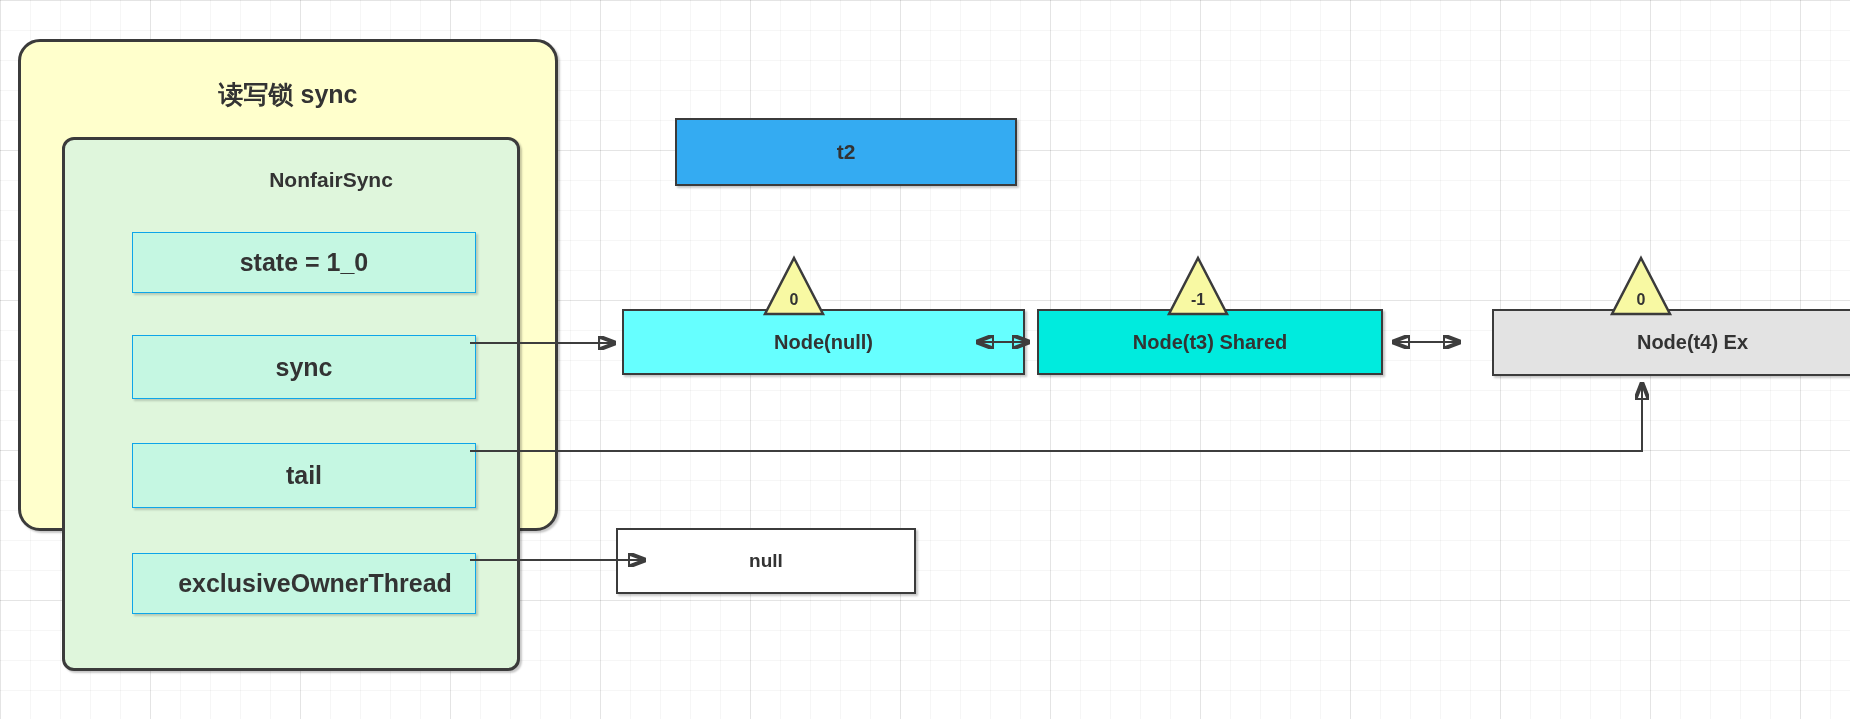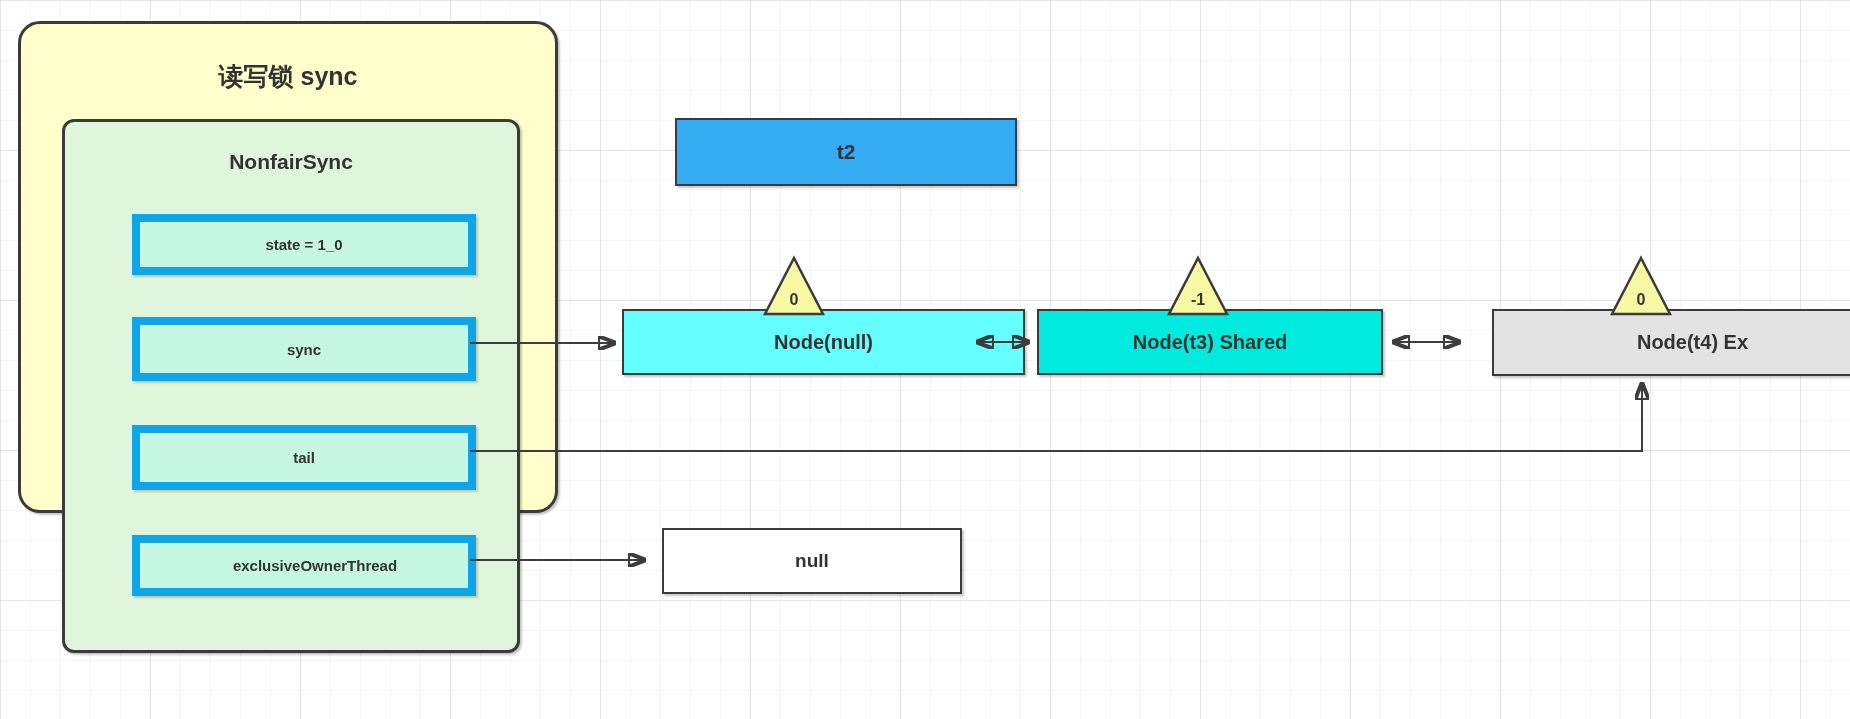--- a/index.html
+++ b/index.html
@@ -18,54 +18,54 @@
   }
   .shape{
     position:absolute;
     box-sizing:border-box;
     border:2px solid #3b3b3b;
     display:flex;align-items:center;justify-content:center;
     color:#333333;font-weight:bold;
     box-shadow:2px 2px 2px rgba(0,0,0,0.22);
   }
   .outer-box{
-    left:18px;top:21px;width:540px;height:492px;
+    left:18px;top:39px;width:540px;height:492px;
     background:#FFFFCC;border-width:3px;border-radius:22px;
     display:block;
   }
   .outer-title{
     position:absolute;top:36px;left:0;width:100%;
     text-align:center;font-size:25px;font-weight:bold;color:#333;
   }
   .inner-box{
     position:absolute;left:41px;top:95px;width:458px;height:534px;
     box-sizing:border-box;background:#DFF6DC;border:3px solid #3b3b3b;
     border-radius:12px;box-shadow:2px 2px 2px rgba(0,0,0,0.22);
   }
   .inner-title{
     position:absolute;top:28px;left:0;width:100%;
-    text-align:center;font-size:21px;font-weight:bold;color:#333;
+    text-align:center;font-size:21px;font-weight:bold;color:#333;padding-left:40px;
   }
   .field{
     position:absolute;left:67px;width:344px;
-    box-sizing:border-box;background:#C5F7E2;border:8px solid #0ea5e9;
+    box-sizing:border-box;background:#C5F7E2;border:1px solid #0ea5e9;
     display:flex;align-items:center;justify-content:center;
-    font-size:15px;font-weight:bold;color:#333;
+    font-size:25px;font-weight:bold;color:#333;
     box-shadow:2px 2px 2px rgba(0,0,0,0.18);
   }
   .field-state{top:92px;height:61px;}
   .field-head{top:195px;height:64px;}
   .field-tail{top:303px;height:65px;}
   .field-eot{top:413px;height:61px;padding-left:22px;}
   .t2-box{left:655px;top:118px;width:342px;height:68px;background:#34ABF2;font-size:21px;margin-left:20px;}
   .node-box{top:309px;height:66px;font-size:20px;}
   .node-null{left:622px;width:403px;background:#66FFFF;}
   .node-t3{left:1037px;width:346px;background:#00EBDE;}
   .node-t4{left:1492px;width:401px;height:67px;background:#E3E3E3;}
-  .null-box{left:662px;top:528px;width:300px;height:66px;background:#ffffff;font-size:19px;justify-content:center;}
+  .null-box{left:616px;top:528px;width:300px;height:66px;background:#ffffff;font-size:19px;justify-content:center;}
   .triangle{position:absolute;top:255px;width:64px;height:62px;z-index:6;}
   .tri-null{left:762px;}
   .tri-t3{left:1166px;}
   .tri-t4{left:1609px;}
   .triangle text{font-family:"Liberation Sans","DejaVu Sans",sans-serif;font-size:16px;font-weight:bold;fill:#333;}
   .arrow-layer{position:absolute;left:0;top:0;z-index:5;pointer-events:none;}
   .arrow-layer path{stroke:#3d3d3d;stroke-width:2;fill:none;}
 </style>
 </head>
 <body>

